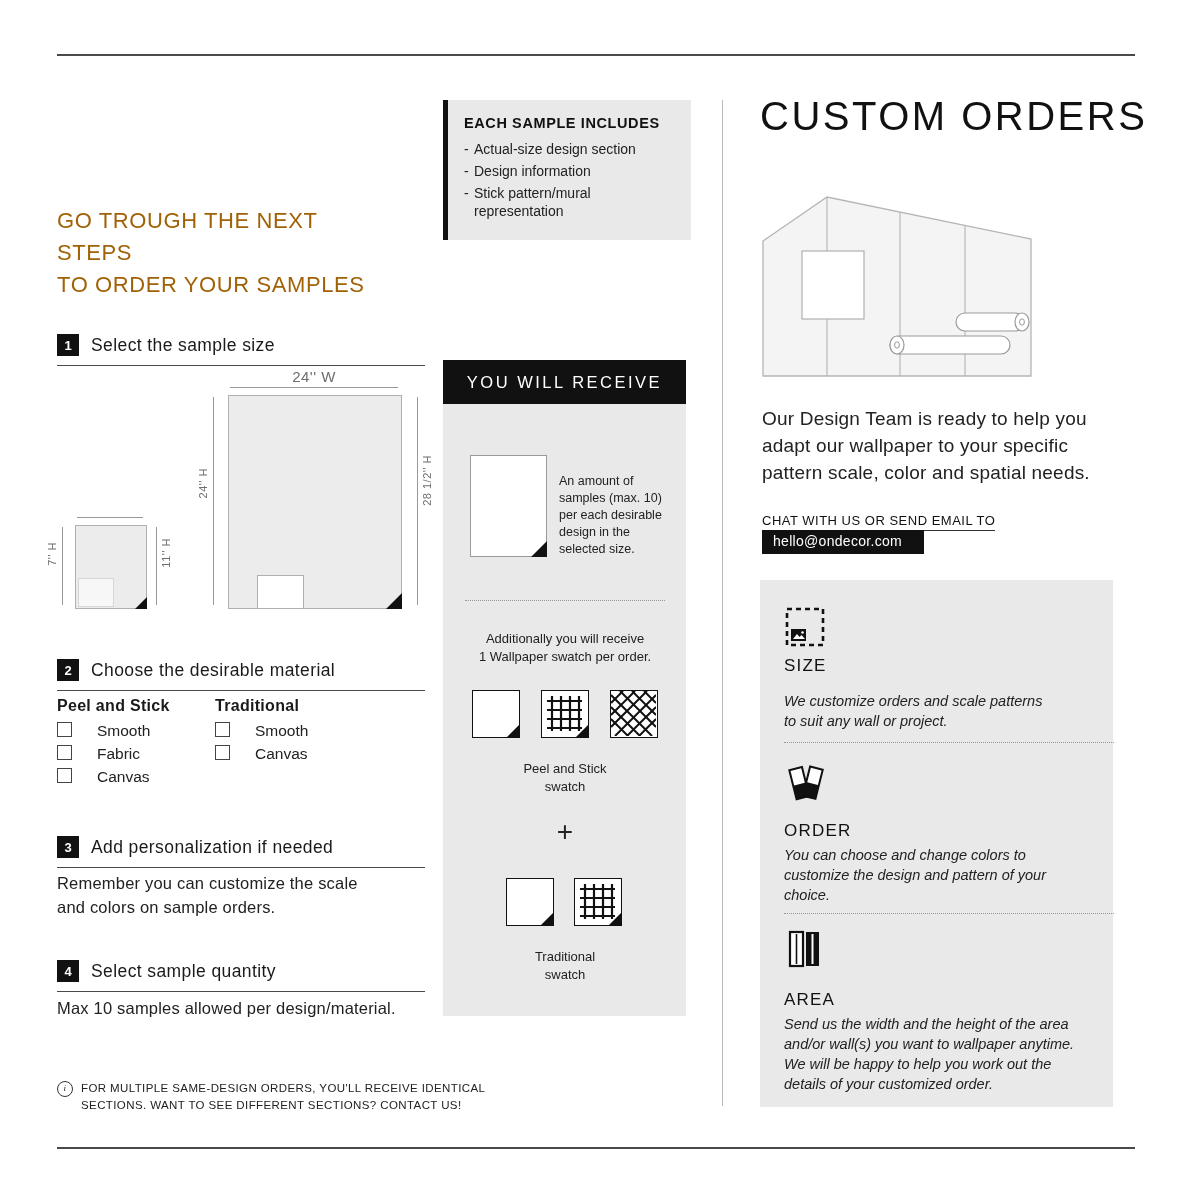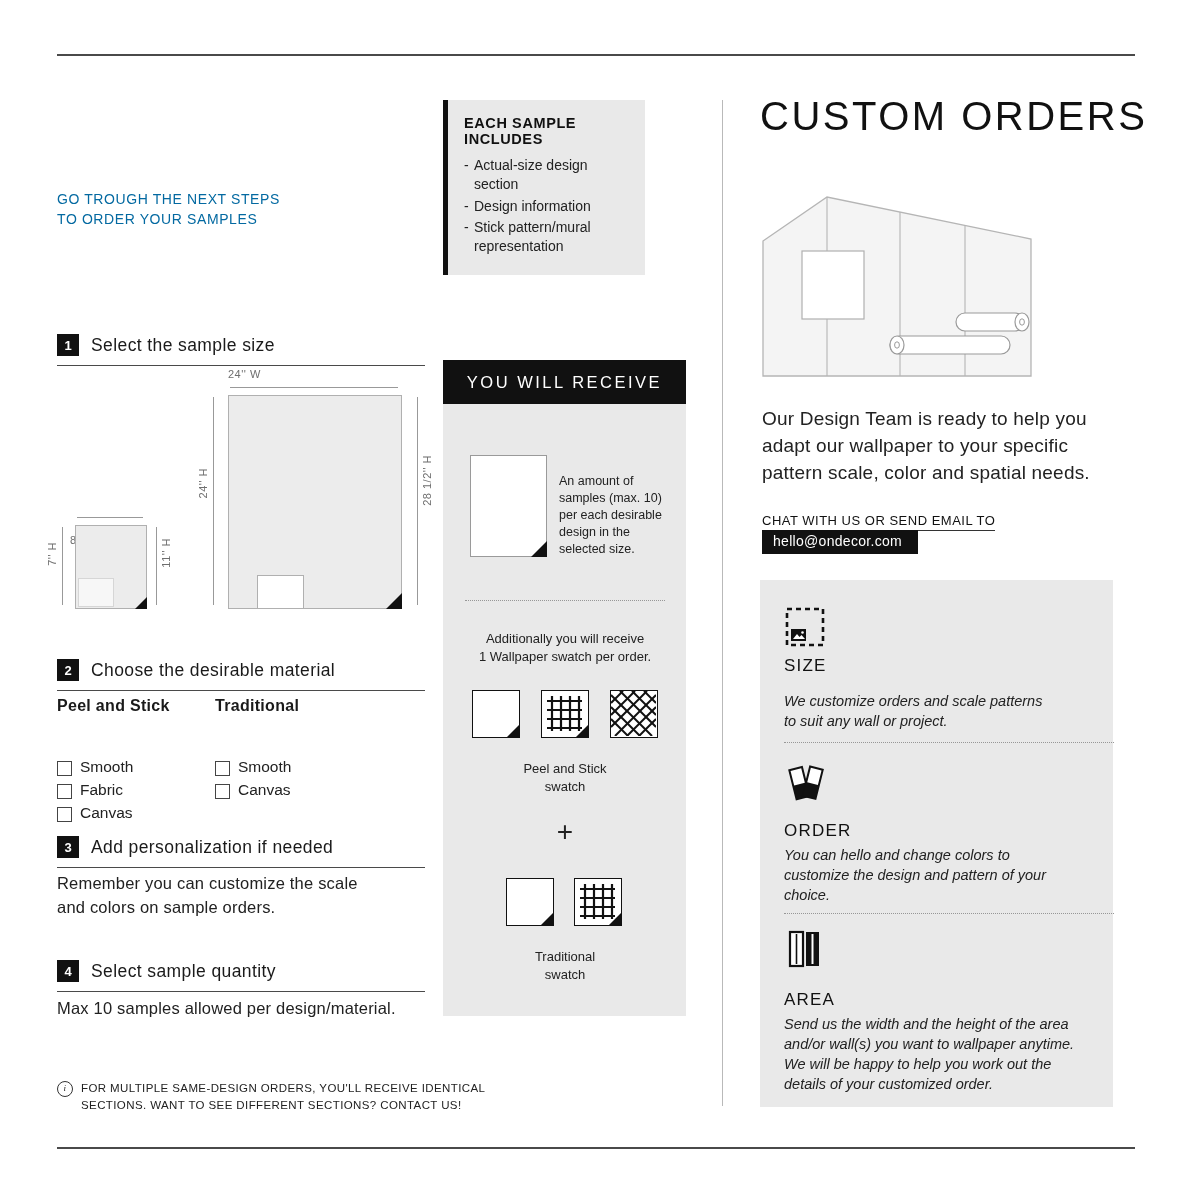--- a/index.html
+++ b/index.html
@@ -10,45 +10,45 @@
   }
   .abs { position:absolute; }
   .pre { white-space:pre-line; }
 
   .rule { position:absolute; left:57px; width:1078px; height:2px; background:#4a4a4a; }
   .vdivider { position:absolute; left:722px; top:100px; width:1px; height:1006px; background:#b9b9b9; }
 
   
   .big-title { font-size:40px; font-weight:500; letter-spacing:2.5px; color:#111; }
 
-  .intro { font-size:14px; letter-spacing:0.6px; line-height:1.45; color:#0369a1; }
+  .intro { font-size:22px; letter-spacing:0.6px; line-height:1.45; color:#a16207;margin-top:16px; }
 
   
   .step-header { display:flex; align-items:center; gap:12px; width:368px;
     border-bottom:1px solid #4a4a4a; padding-bottom:9px; }
   .step-num { width:22px; height:22px; background:#111; color:#fff; font-size:13px;
     font-weight:bold; display:flex; align-items:center; justify-content:center; flex:0 0 22px; }
   .step-label { font-size:17.5px; letter-spacing:0.4px; color:#1a1a1a; }
 
   
   .sheet { position:absolute; background:#ececec; border:1px solid #b0b0b0; }
   .sheet-inner { position:absolute; background:#ffffff; border:1px solid #b0b0b0; }
   .sheet-inner.light { background:#f7f7f7; border:1px solid #d6d6d6; }
   .fold-corner { position:absolute; right:-1px; bottom:-1px; width:0; height:0;
     border-bottom:16px solid #111; border-left:16px solid transparent; }
   .fold-corner.sm { border-bottom-width:12px; border-left-width:12px; }
   .dim-line-h { position:absolute; height:1px; background:#999; }
   .dim-line-v { position:absolute; width:1px; background:#999; }
-  .dim-label { position:absolute; font-size:11px; color:#6e6e6e; letter-spacing:0.5px; }
+  .dim-label { position:absolute; font-size:15px; color:#6e6e6e; letter-spacing:0.5px; text-align:center; }
   .dim-label-v { position:absolute; font-size:11px; color:#6e6e6e; letter-spacing:0.5px;
     writing-mode:vertical-rl; transform:rotate(180deg); }
 
   
   .mat-title { font-size:16px; font-weight:bold; letter-spacing:0.3px; }
-  .opt { display:flex; align-items:flex-end; gap:8px; font-size:15.5px; color:#222;margin-top:36px; }
+  .opt { display:flex; align-items:flex-start; gap:25px; font-size:15.5px; color:#222; }
   .cb { width:13px; height:13px; border:1.2px solid #444; background:#fff; flex:0 0 13px; }
 
   .body-text { font-size:16.5px; line-height:1.45; color:#222; letter-spacing:0.2px; }
 
   
   .footnote { display:flex; gap:8px; font-size:11.5px; letter-spacing:0.4px; color:#222; line-height:1.5; }
   .info-icon { width:14px; height:14px; border:1.2px solid #333; border-radius:50%;
     font-size:9px; display:flex; align-items:center; justify-content:center; flex:0 0 14px; margin-top:1px; }
   .info-icon::after { content:"i"; font-family:"Liberation Serif", serif; font-style:italic; }
 
@@ -71,21 +71,21 @@
   .swatch .fold-corner { border-bottom-width:14px; border-left-width:14px; }
   .swatch svg { display:block; }
   .swatch-label { font-size:13px; line-height:1.35; color:#222; }
   .plus-sign { font-size:28px; font-weight:300; color:#222; }
 
   
   .desc { font-size:19px; line-height:1.42; color:#222; letter-spacing:0.2px; }
   .contact-label { font-size:13px; letter-spacing:0.5px; color:#111; border-bottom:1px solid #333;
     padding-bottom:2px; display:inline-block; }
   .email-badge { background:#111; color:#fff; font-size:14px; letter-spacing:0.3px;
-    padding:3px 16px 5px 11px; display:inline-block; }
+    padding:3px 22px 5px 11px; display:inline-block; }
   .features-panel { background:#e9e9e9; }
   .feature-name { font-size:17px; letter-spacing:1.2px; color:#111; }
   .feature-text { font-size:14.5px; line-height:1.38; color:#222;font-style:italic; }
   .feat-div { position:absolute; border-top:1px dotted #979797; width:330px; left:784px; }
 </style>
 </head>
 <body>
 
 <div class="page">
 
@@ -163,21 +163,21 @@
     <span class="step-label">Select sample quantity</span>
   </div>
   <div class="abs body-text" style="left:57px; top:997px; width:390px;">Max 10 samples allowed per design/material.</div>
 
   <div class="abs footnote" style="left:57px; top:1080px; width:480px;">
     <span class="info-icon"></span>
     <span class="pre">FOR MULTIPLE SAME-DESIGN ORDERS, YOU'LL RECEIVE IDENTICAL
 SECTIONS. WANT TO SEE DIFFERENT SECTIONS? CONTACT US!</span>
   </div>
 
-  <div class="abs includes-box" style="left:443px; top:100px; width:202px;">
+  <div class="abs includes-box" style="left:443px; top:100px; width:248px;">
     <div class="includes-title">EACH SAMPLE INCLUDES</div>
     <div class="inc-item pre">Actual-size design section</div>
     <div class="inc-item pre">Design information</div>
     <div class="inc-item pre">Stick pattern/mural
 representation</div>
   </div>
 
   <div class="abs receive-bar" style="left:443px; top:360px; width:243px; height:44px;">YOU WILL RECEIVE</div>
   <div class="abs receive-panel" style="left:443px; top:404px; width:243px; height:612px;"></div>
 
@@ -305,21 +305,21 @@
     <g transform="rotate(-14 16 24)">
       <rect x="9" y="8" width="13" height="30" fill="#ffffff" stroke="#111" stroke-width="2"></rect>
       <rect x="9" y="24" width="13" height="14" fill="#111"></rect>
     </g>
     <g transform="rotate(14 30 24)">
       <rect x="22" y="8" width="13" height="30" fill="#ffffff" stroke="#111" stroke-width="2"></rect>
       <rect x="22" y="24" width="13" height="14" fill="#111"></rect>
     </g>
   </svg>
   <div class="abs feature-name" style="left:784px; top:821px;">ORDER</div>
-  <div class="abs feature-text pre" style="left:784px; top:845px; width:330px;">You can hello and change colors to
+  <div class="abs feature-text pre" style="left:784px; top:845px; width:330px;">You can choose and change colors to
 customize the design and pattern of your
 choice.</div>
   <div class="feat-div" style="top:913px;"></div>
 
   <svg class="abs" style="left:784px; top:928px;" width="42" height="42" viewBox="0 0 42 42">
     <rect x="6" y="4" width="13" height="34" fill="#ffffff" stroke="#111" stroke-width="2.2"></rect>
     <line x1="12.5" y1="6" x2="12.5" y2="36" stroke="#111" stroke-width="1.6"></line>
     <rect x="22" y="4" width="13" height="34" fill="#111"></rect>
     <line x1="28.5" y1="6" x2="28.5" y2="36" stroke="#ffffff" stroke-width="2"></line>
   </svg>

